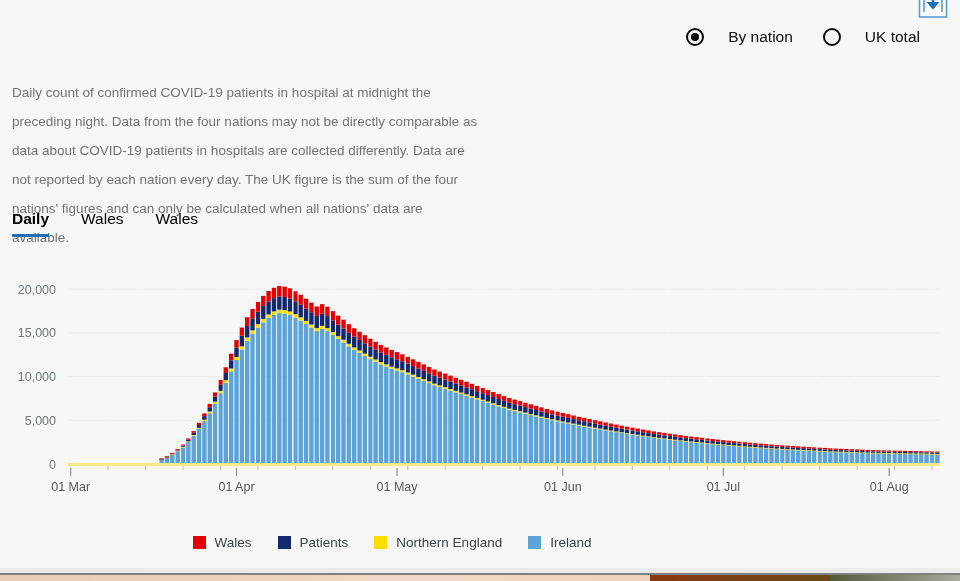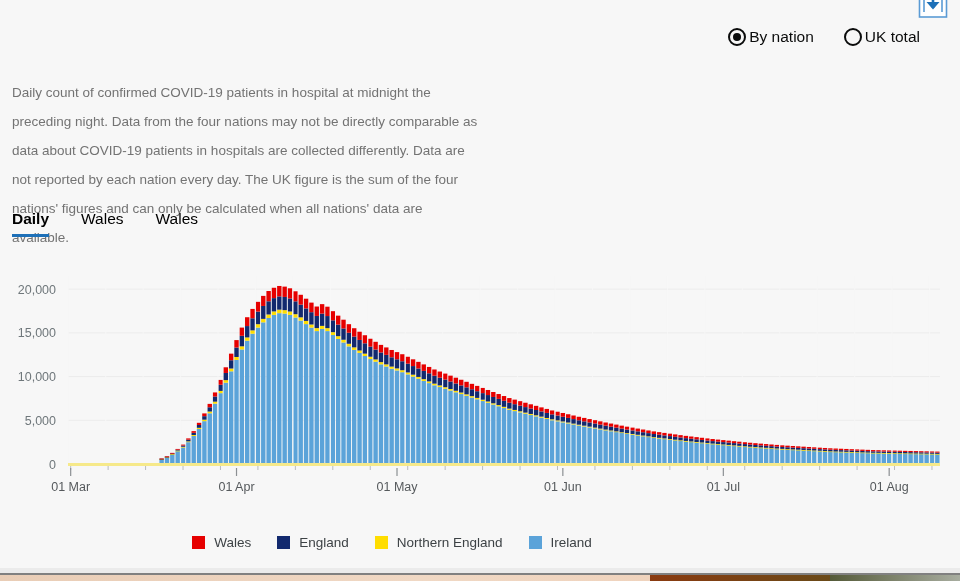--- a/index.html
+++ b/index.html
@@ -30,21 +30,21 @@
     position: absolute;
     right: 40px;
     top: 28px;
     display: flex;
     align-items: center;
     gap: 30px;
   }
   .radio-opt {
     display: flex;
     align-items: center;
-    gap: 3px;
+    gap: 24px;
     cursor: pointer;
   }
   .radio-mark {
     width: 18px;
     height: 18px;
     border-radius: 50%;
     border: 2px solid #0b0c0c;
     box-sizing: border-box;
     position: relative;
     background: #f7f7f7;
@@ -873,21 +873,21 @@
     </svg>
   </div>
 
   <div class="legend">
     <div class="legend-item">
       <span class="legend-swatch" style="background: rgb(230, 0, 0);"></span>
       <span class="legend-label">Wales</span>
     </div>
     <div class="legend-item">
       <span class="legend-swatch" style="background: rgb(18, 41, 110);"></span>
-      <span class="legend-label">England</span>
+      <span class="legend-label">Patients</span>
     </div>
     <div class="legend-item">
       <span class="legend-swatch" style="background: rgb(255, 221, 0);"></span>
       <span class="legend-label">Northern England</span>
     </div>
     <div class="legend-item">
       <span class="legend-swatch" style="background: rgb(91, 163, 217);"></span>
       <span class="legend-label">Ireland</span>
     </div>
   </div>

